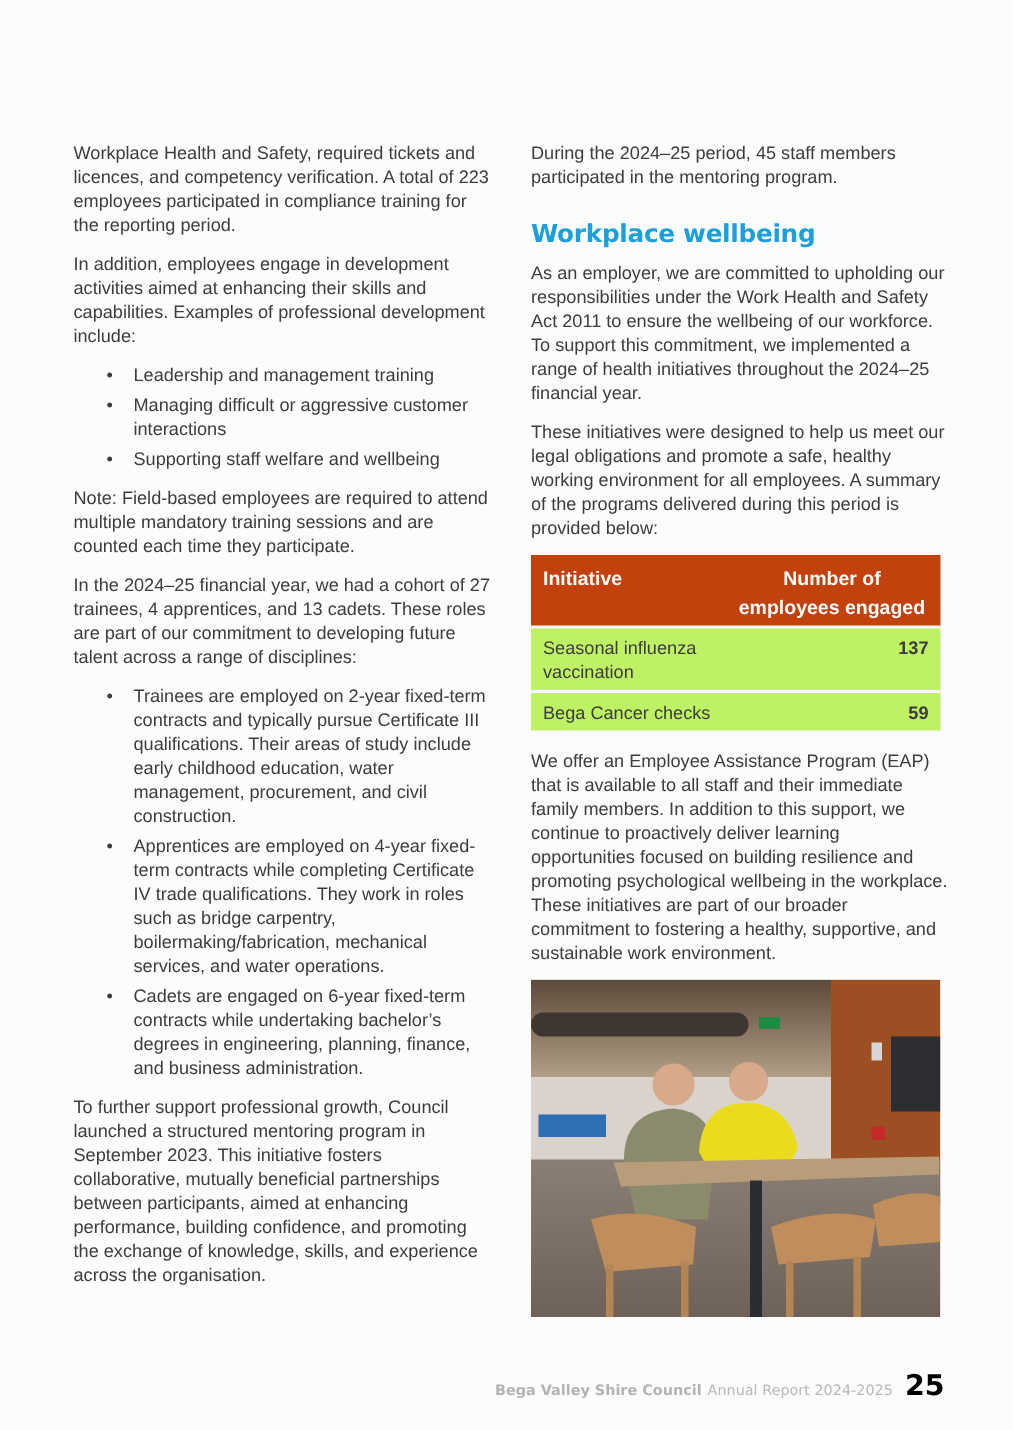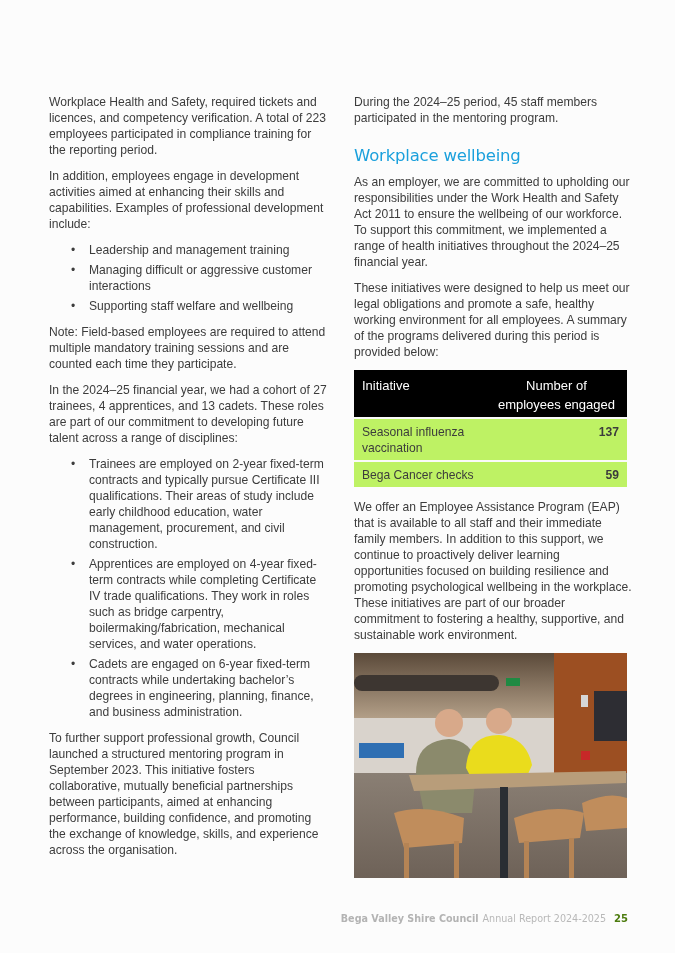--- a/index.html
+++ b/index.html
@@ -31,38 +31,38 @@
   }
   ul li::before {
     content: "\2022";
     position: absolute;
     left: -18px;
     top: 0;
     color: #3c3c3c;
   }
   h2 {
     font-family: "DejaVu Sans", sans-serif;
-    font-weight: normal;
+    font-weight: bold;
     font-size: 16.5px;
     color: #1ba0dc;
     margin: 20px 0 8px 0;
     line-height: 20px;
     letter-spacing: -0.2px;
   }
   table.initiatives {
     width: 273px;
     border-collapse: collapse;
     margin: 0 0 12px 0;
     font-size: 12.1px;
     line-height: 16px;
   }
   table.initiatives th {
-    background: #000000;
+    background: #c2410c;
     color: #ffffff;
-    font-weight: normal;
+    font-weight: bold;
     font-size: 13px;
     line-height: 19px;
     padding: 6px 8px 3px 8px;
     vertical-align: top;
   }
   table.initiatives th.h-init { text-align: left; }
   table.initiatives th.h-num { text-align: center; }
   table.initiatives td {
     background: #bef264;
     padding: 5px 8px 4px 8px;
@@ -83,21 +83,21 @@
     top: 913px;
     width: 298px;
     text-align: right;
     font-family: "DejaVu Sans", sans-serif;
     font-size: 9.6px;
     color: #b8b8b8;
     white-space: nowrap;
   }
   .footer .org { font-weight: bold; color: #b3b3b3; }
   .footer .rep { margin-left: 4px; }
-  .footer .pg { font-weight: bold; font-size: 10px; color: #4d7c0f; margin-left: 8px; }
+  .footer .pg { font-weight: bold; font-size: 19px; color: #000000; margin-left: 8px; }
 </style>
 </head>
 <body>
 
 <div class="col col-left">
   <p>Workplace Health and Safety, required tickets and licences, and competency verification. A total of 223 employees participated in compliance training for the reporting period.</p>
   <p>In addition, employees engage in development activities aimed at enhancing their skills and capabilities. Examples of professional development include:</p>
   <ul>
     <li>Leadership and management training</li>
     <li>Managing difficult or aggressive customer interactions</li>

